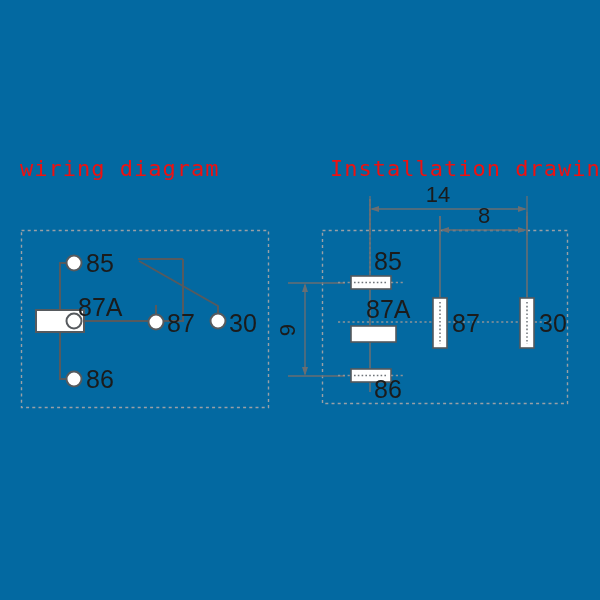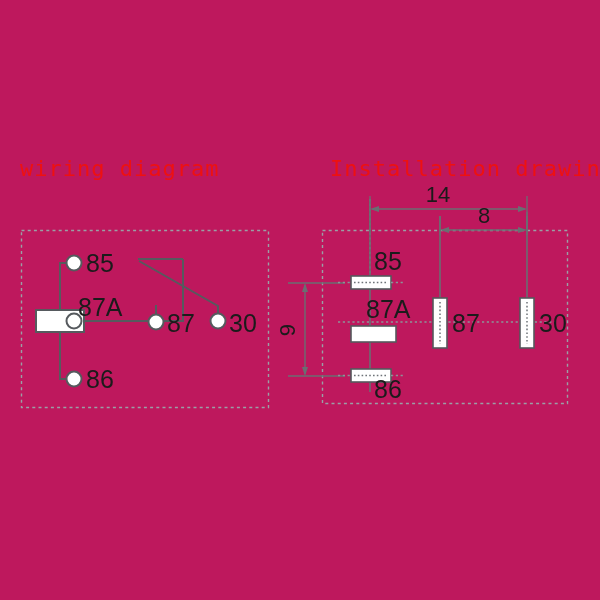--- a/index.html
+++ b/index.html
@@ -13,21 +13,21 @@
     position: relative;
     font-family: "DejaVu Sans", sans-serif;
     overflow: hidden;
   }
   #stage {
     position: absolute;
     left: 0;
     top: 0;
     width: 600px;
     height: 600px;
-    background: #be185d;
+    background: #0369a1;
   }
   svg#diagram {
     position: absolute;
     left: 0;
     top: 0;
     width: 600px;
     height: 600px;
     display: block;
   }
   .title-text {

